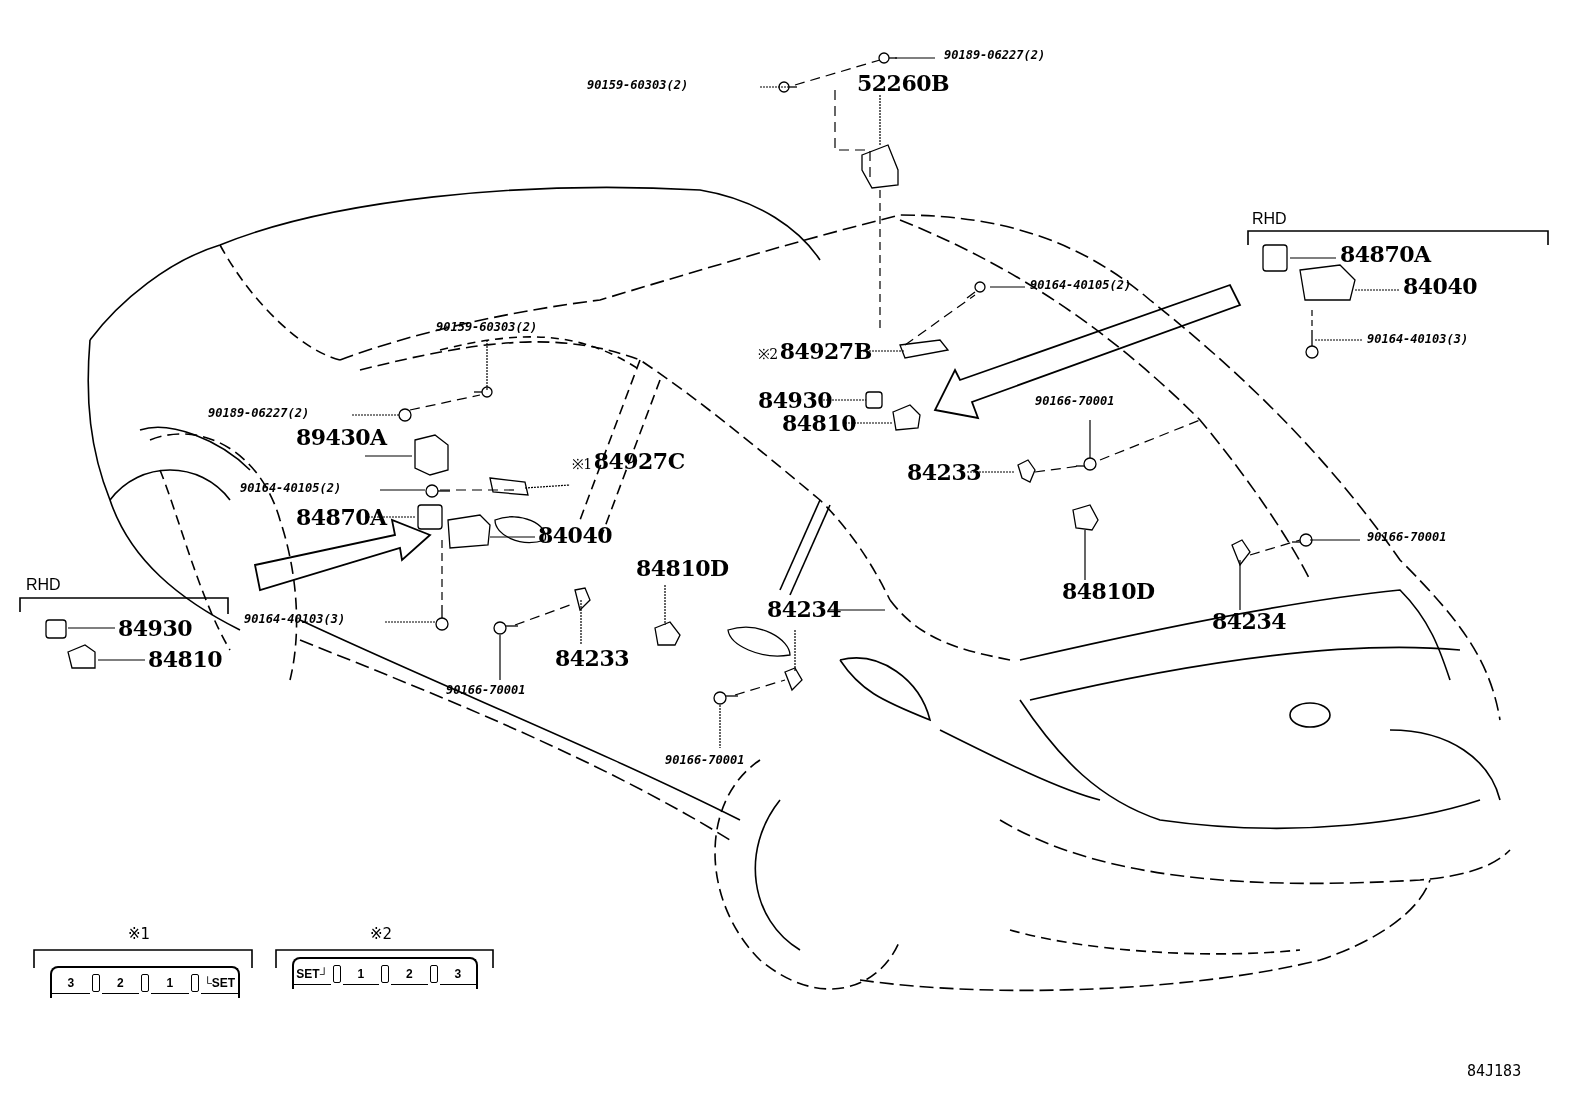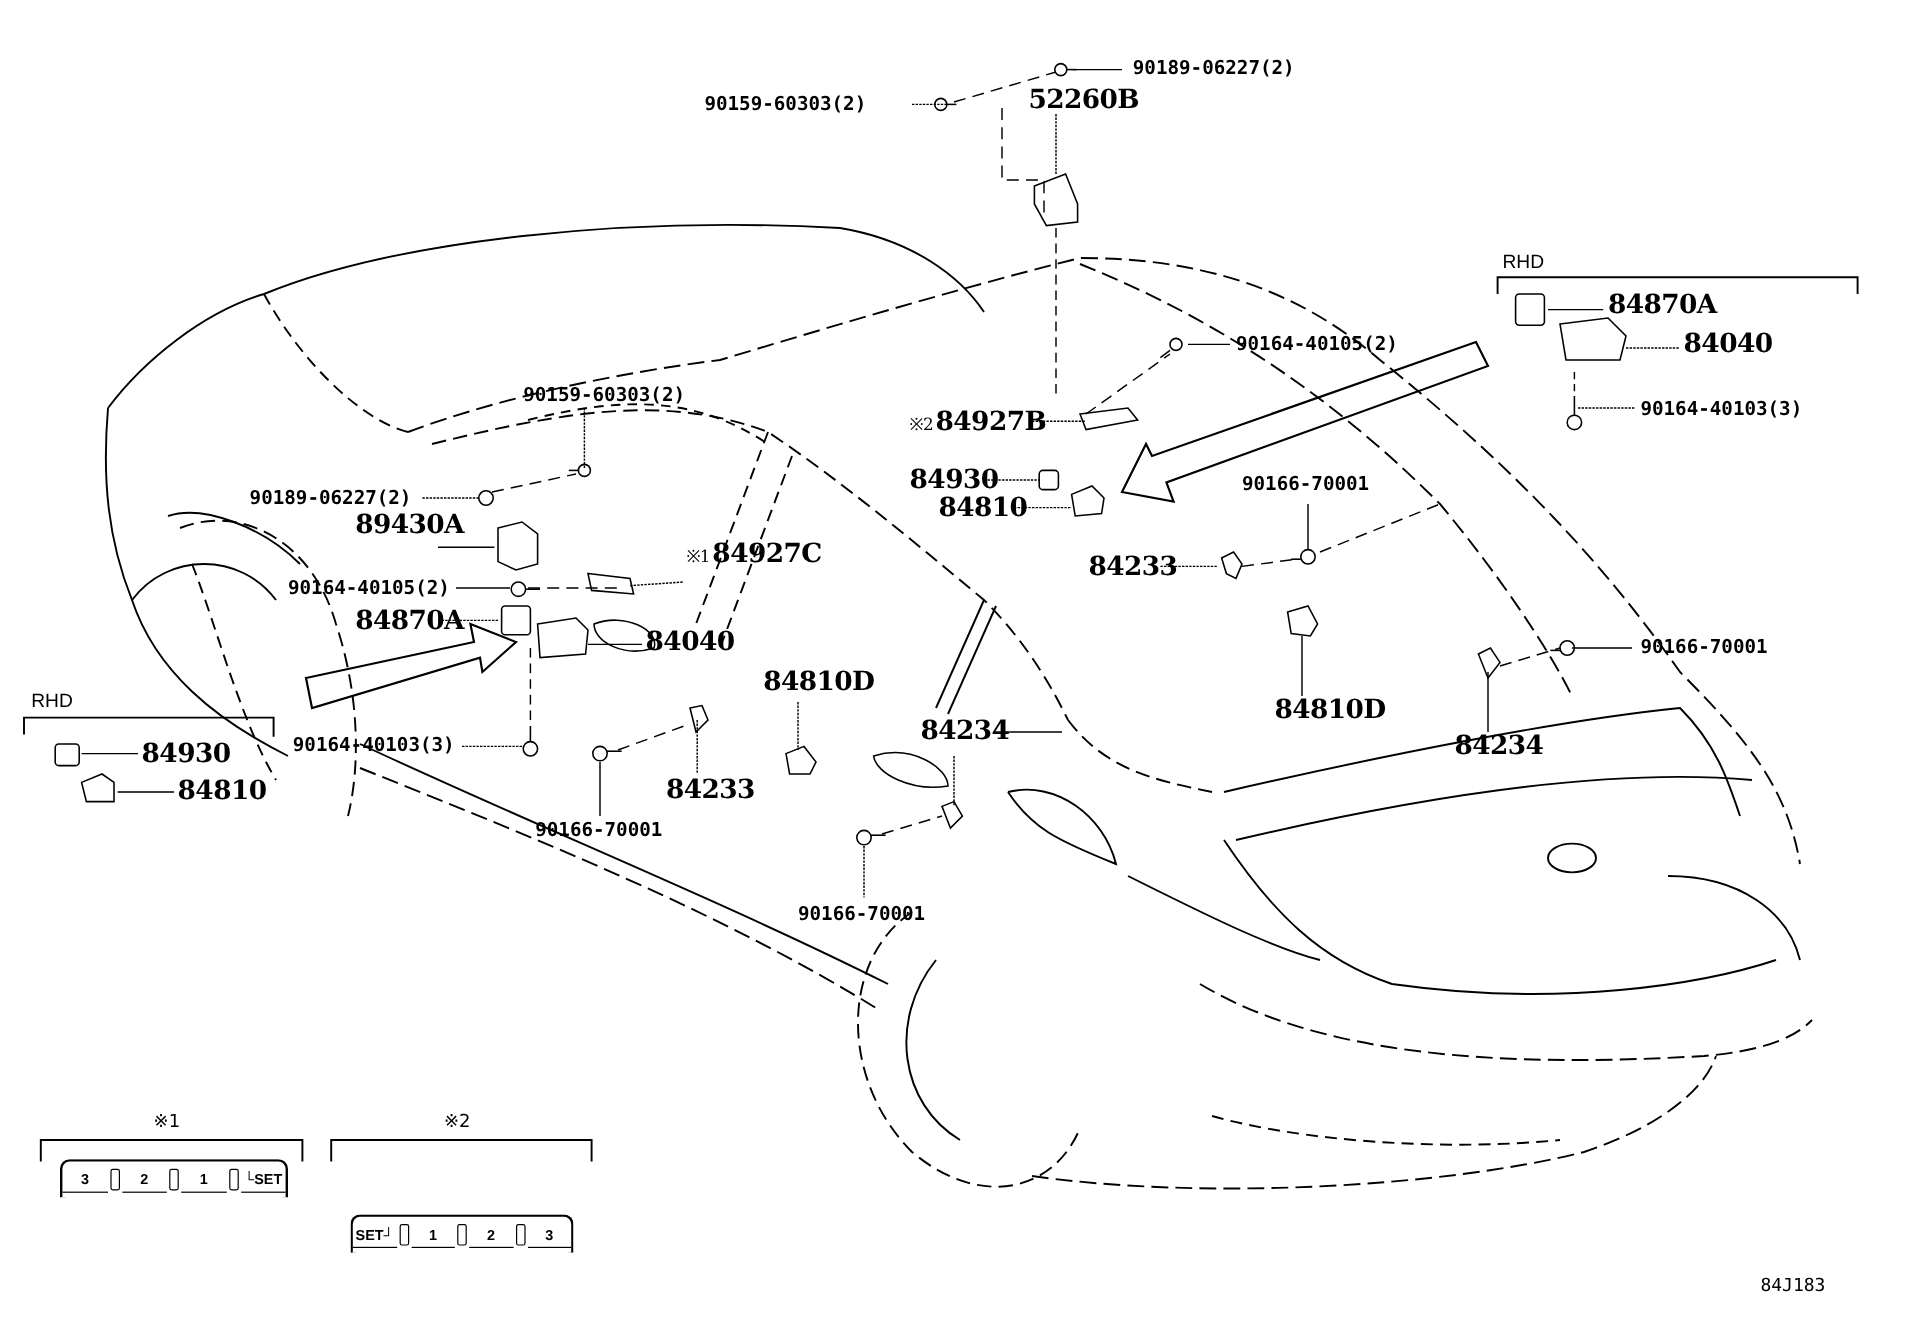--- a/index.html
+++ b/index.html
@@ -1,19 +1,19 @@
 <!DOCTYPE html>
 <html><head>
 <meta charset="utf-8">
 <style>
   html,body{margin:0;padding:0;background:#ffffff;}
   body{width:1592px;height:1099px;position:relative;overflow:hidden;font-family:"DejaVu Sans Mono","Liberation Mono",monospace;color:#000;}
   svg#art{position:absolute;left:0;top:0;}
   .lbl{position:absolute;font-family:"DejaVu Serif","Liberation Serif",serif;font-weight:bold;font-size:22px;letter-spacing:-0.5px;white-space:nowrap;line-height:1;}
-  .lbl.sm{font-size:16px;font-weight:bold;font-family:"DejaVu Sans Mono","Liberation Mono",monospace;letter-spacing:0;}
+  .lbl.sm{font-size:12px;font-weight:bold;font-family:"DejaVu Sans Mono","Liberation Mono",monospace;letter-spacing:0;font-style:italic;}
   .note{font-size:14px;font-weight:normal;margin-right:2px;}
   .rhd{position:absolute;font-family:"Liberation Sans","DejaVu Sans",sans-serif;font-size:16px;line-height:1;}
   .figid{position:absolute;font-family:"DejaVu Sans Mono","Liberation Mono",monospace;font-size:15px;text-align:center;}
   .legend-title{position:absolute;font-family:"DejaVu Sans","Liberation Sans",sans-serif;font-size:15px;}
   .panel{position:absolute;height:30px;border:2px solid #000;border-bottom:none;border-radius:8px 8px 0 0;display:flex;align-items:center;}
   .panel .btn{flex:1;text-align:center;font-family:"Liberation Sans","DejaVu Sans",sans-serif;font-size:12px;font-weight:bold;border-bottom:1px solid #000;height:20px;line-height:20px;position:relative;}
   .panel .sep{width:6px;height:16px;border:1.5px solid #000;border-radius:2px;margin:0 2px;}
 </style>
 </head>
 <body>
@@ -270,21 +270,21 @@
   <div class="btn">3</div>
   <div class="sep"></div>
   <div class="btn">2</div>
   <div class="sep"></div>
   <div class="btn">1</div>
   <div class="sep"></div>
   <div class="btn"><span>└</span><span>SET</span></div>
 </div>
 
 <div class="legend-title" style="left:370px;top:925px;">※2</div>
-<div class="panel" style="left:292px;top:1012px;width:182px;">
+<div class="panel" style="left:292px;top:957px;width:182px;">
   <div class="btn"><span>SET</span><span>┘</span></div>
   <div class="sep"></div>
   <div class="btn">1</div>
   <div class="sep"></div>
   <div class="btn">2</div>
   <div class="sep"></div>
   <div class="btn">3</div>
 </div>
 
 <div class="figid" style="left:1467px;top:1062px;">84J183</div>

